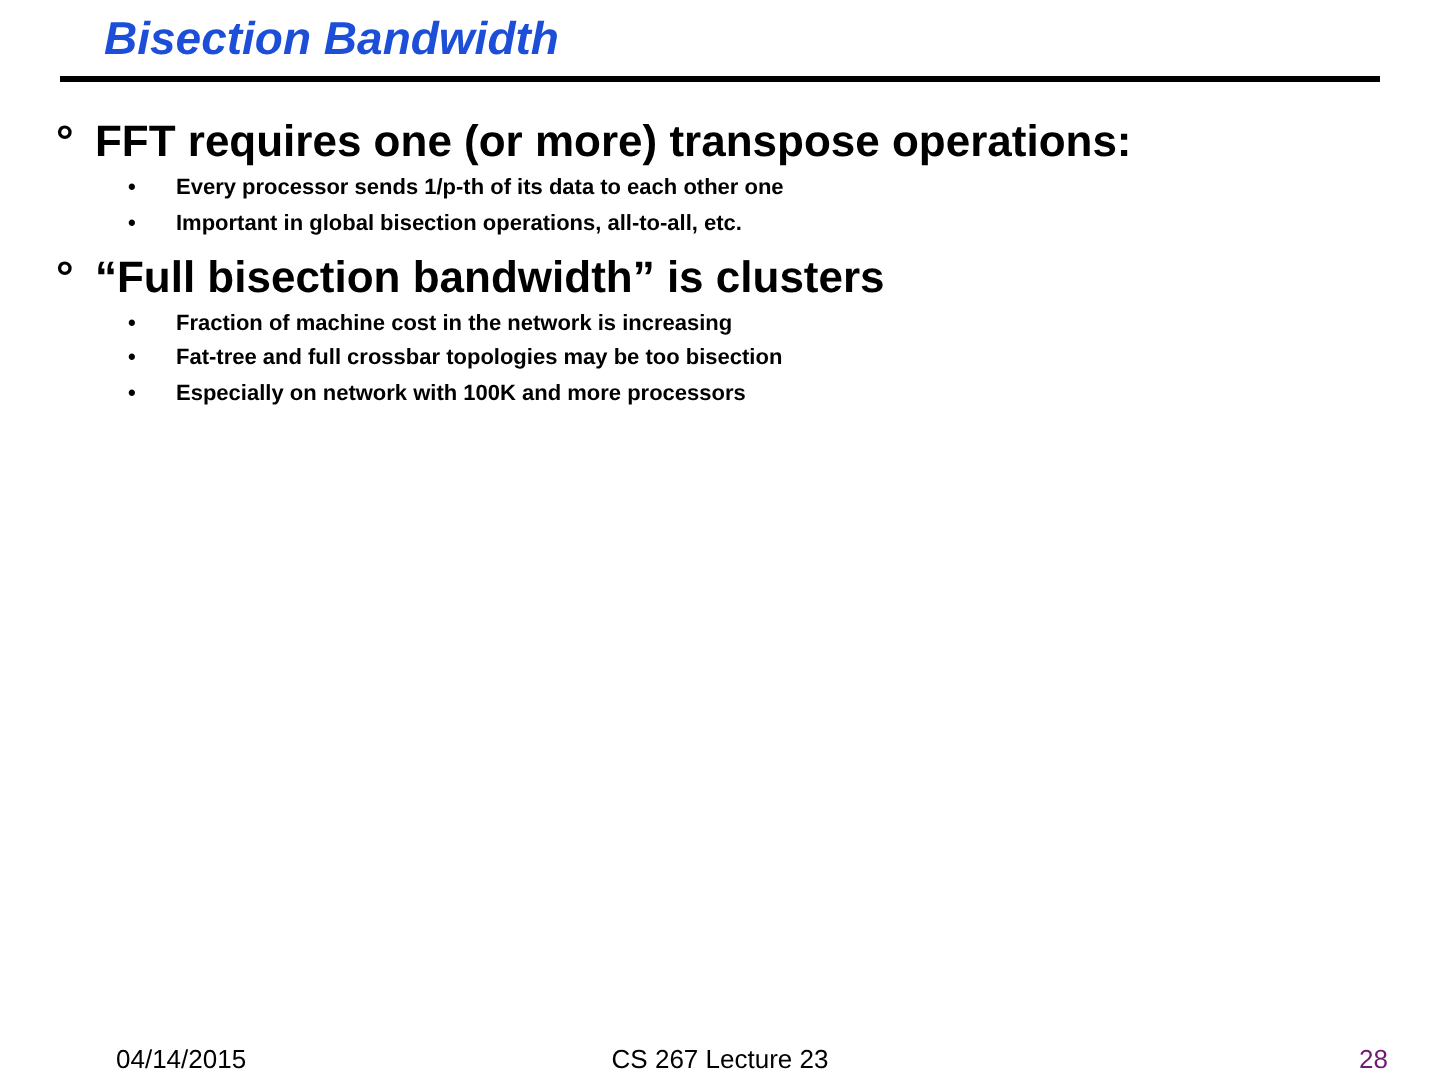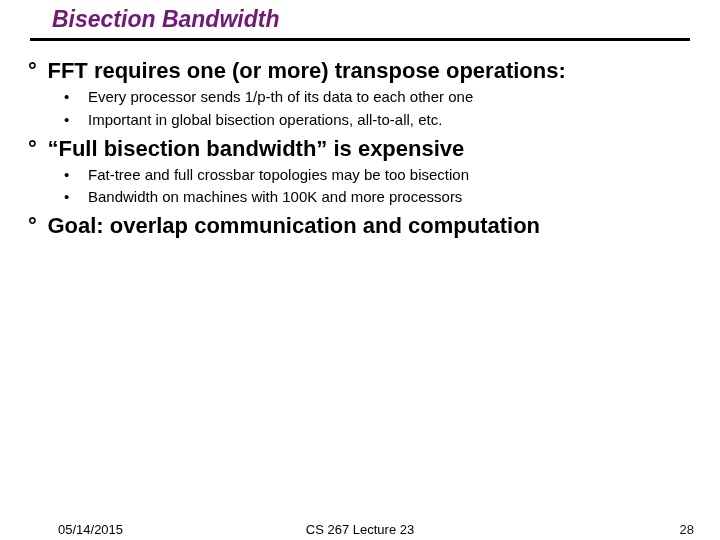--- a/index.html
+++ b/index.html
@@ -18,21 +18,21 @@
     height: 540px;
     box-sizing: border-box;
   }
   .title {
     position: absolute;
     left: 52px;
     top: 6px;
     font-size: 23px;
     font-weight: bold;
     font-style: italic;
-    color: #701a75;
+    color: #1d4ed8;
   }
   .title-rule {
     position: absolute;
     left: 30px;
     top: 38px;
     width: 660px;
     height: 0;
     border-top: 3px solid #000;
   }
   .body {
@@ -53,40 +53,40 @@
     margin-right: 1px;
   }
   .pt-text {
     display: inline;
     font-size: 22px;
     font-weight: bold;
     line-height: 1.15;
   }
   .sub {
     margin: 4px 0 2px 48px;
-    font-size: 15px;
-    font-weight: normal;
+    font-size: 11px;
+    font-weight: bold;
     line-height: 1.25;
     text-indent: -12px;
     padding-left: 12px;
   }
   .sub .dot {
     display: inline-block;
     width: 12px;
   }
   .footer {
     position: absolute;
     bottom: 18px;
     left: 0;
     width: 720px;
     font-size: 13px;
   }
   .f-date   { position: absolute; left: 58px; }
   .f-center { position: absolute; left: 0; width: 720px; text-align: center; }
-  .f-num    { position: absolute; right: 26px; color: #0f172a; text-align: right; }
+  .f-num    { position: absolute; right: 26px; color: #701a75; text-align: right; }
 </style>
 </head>
 <body>
 
 <div class="slide">
 
   <div class="title">Bisection Bandwidth</div>
   <div class="title-rule"></div>
 
   <div class="body">
@@ -98,35 +98,34 @@
     <div class="sub">
       <span class="dot">•</span><span>Every processor sends 1/p-th of its data to each other one</span>
     </div>
 
     <div class="sub">
       <span class="dot">•</span><span>Important in global bisection operations, all-to-all, etc.</span>
     </div>
 
     <div class="pt">
       <span class="deg">°</span>
-      <span class="pt-text">“Full bisection bandwidth” is expensive</span>
+      <span class="pt-text">“Full bisection bandwidth” is clusters</span>
+    </div>
+    <div class="sub">
+      <span class="dot">•</span><span>Fraction of machine cost in the network is increasing</span>
     </div>
     <div class="sub">
       <span class="dot">•</span><span>Fat-tree and full crossbar topologies may be too bisection</span>
     </div>
     <div class="sub">
-      <span class="dot">•</span><span>Bandwidth on machines with 100K and more processors</span>
+      <span class="dot">•</span><span>Especially on network with 100K and more processors</span>
     </div>
 
-    <div class="pt">
-      <span class="deg">°</span>
-      <span class="pt-text">Goal: overlap communication and computation</span>
-    </div>
 
   </div>
 
   <div class="footer">
-    <span class="f-date">05/14/2015</span>
+    <span class="f-date">04/14/2015</span>
     <span class="f-center">CS 267 Lecture 23</span>
     <span class="f-num">28</span>
   </div>
 
 </div>
 
 </body></html>

